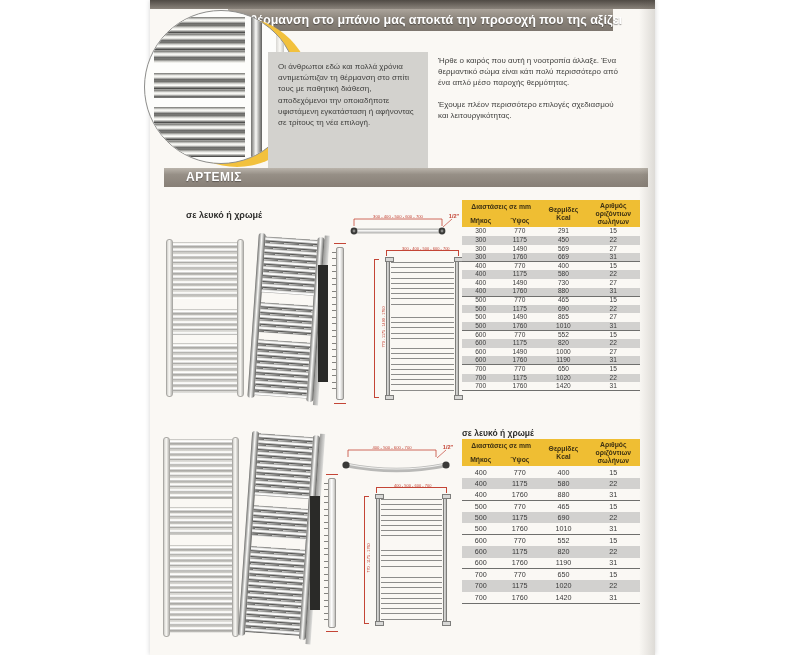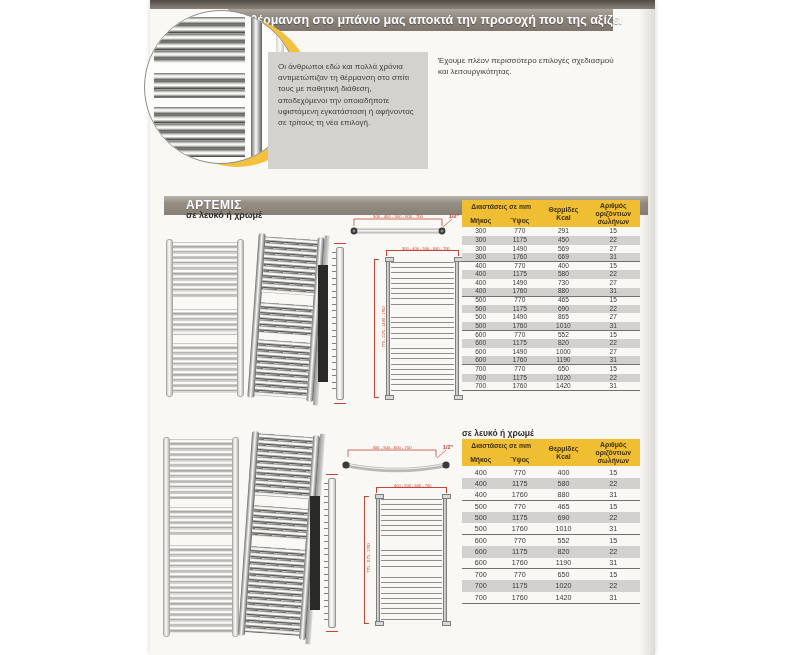--- a/index.html
+++ b/index.html
@@ -105,24 +105,25 @@
       <div class="cu-grp" style="top:41%;height:16%;"></div>
       <div class="cu-grp" style="top:63%;height:33%;"></div>
       <div class="cu-vt"></div>
       <div class="cu-vt2"></div>
     </div>
   </div>
 
   <div class="abs intro-box">Οι άνθρωποι εδώ και πολλά χρόνια αντιμετώπιζαν τη θέρμανση στο σπίτι τους με παθητική διάθεση, αποδεχόμενοι την οποιαδήποτε υφιστάμενη εγκατάσταση ή αφήνοντας σε τρίτους τη νέα επιλογή.</div>
 
   <div class="abs intro-right">
+    <p>Ήρθε ο καιρός που αυτή η νοοτροπία άλλαξε. Ένα θερμαντικό σώμα είναι κάτι πολύ περισσότερο από ένα απλό μέσο παροχής θερμότητας.</p>
     <p>Έχουμε πλέον περισσότερο επιλογές σχεδιασμού και λειτουργικότητας.</p>
   </div>
 
-  <div class="abs section-bar" style="top:196px;">ΑΡΤΕΜΙΣ</div>
+  <div class="abs section-bar" style="top:168px;">ΑΡΤΕΜΙΣ</div>
   <div class="abs subtitle" style="left:36px;top:210px;font-size:9px;">σε λευκό ή χρωμέ</div>
 
   <div class="rad" style="left:16px;top:239px;width:78px;height:158px;">
     <div class="rad-vt vt-white" style="left:0;"></div>
     <div class="rad-vt vt-white" style="right:0;"></div>
     <div class="grp grp-white" style="top:2%;height:36%;"></div>
     <div class="grp grp-white" style="top:44%;height:17%;"></div>
     <div class="grp grp-white" style="top:66%;height:32%;"></div>
   </div>
 

